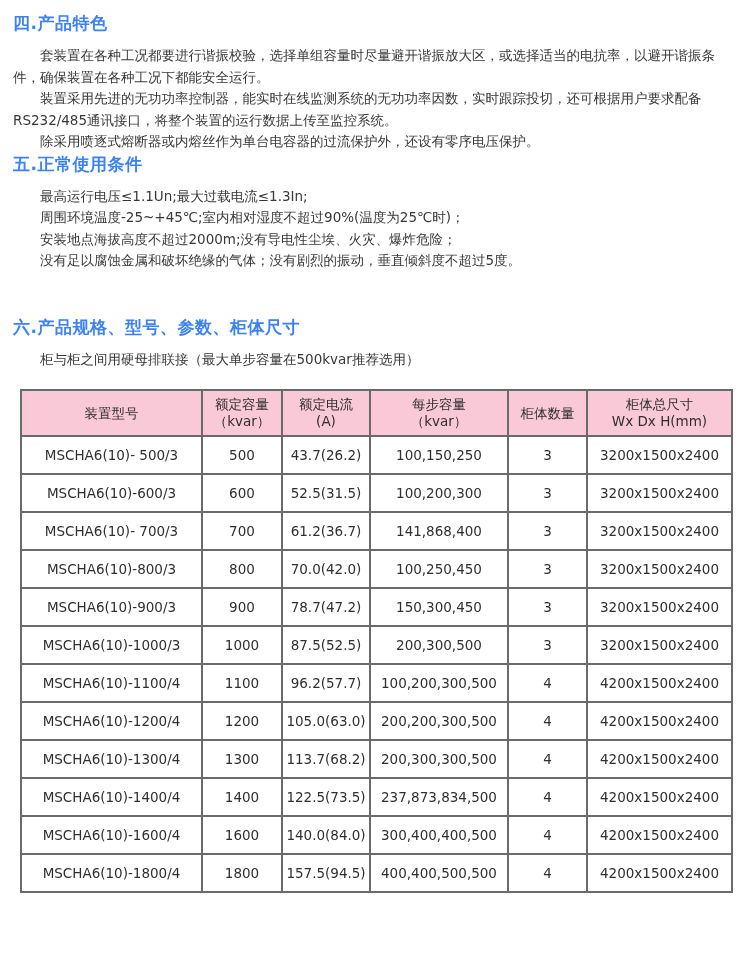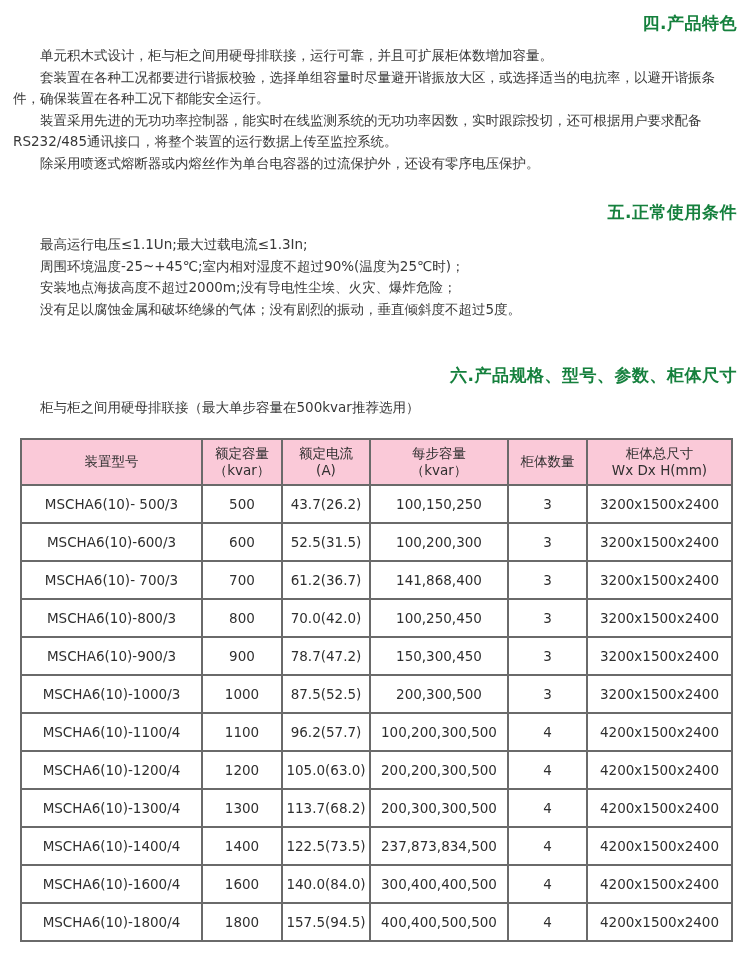--- a/index.html
+++ b/index.html
@@ -7,27 +7,26 @@
     width: 750px;
     background: #ffffff;
     font-family: "DejaVu Sans", "Liberation Sans", sans-serif;
   }
   body { height: 957px; overflow: hidden; }
   .page { width: 750px; height: 957px; background: #ffffff; }
 
   h2.sec-title {
     font-size: 17px;
     font-weight: bold;
-    color: #15803d;
+    color: #3b82f6;
     margin: 0 13px 10px 13px;
     letter-spacing: 0.5px;
-    text-align: right;
   }
   h2.first { padding-top: 12px; }
-  h2.mt-lg { margin-top: 27px; }
+  h2.mt-lg { }
   h2.mt-xl { margin-top: 44px; }
 
   p.para, p.cond, p.intro {
     font-size: 13.5px;
     line-height: 21.5px;
     color: #383838;
     margin: 0 13px;
     text-indent: 2em;
   }
 
@@ -56,21 +55,20 @@
     background: #ffffff;
     height: 38px;
   }
 </style>
 </head>
 <body>
 
 <div class="page">
 
   <h2 class="sec-title first">四.产品特色</h2>
-  <p class="para">单元积木式设计，柜与柜之间用硬母排联接，运行可靠，并且可扩展柜体数增加容量。</p>
   <p class="para">套装置在各种工况都要进行谐振校验，选择单组容量时尽量避开谐振放大区，或选择适当的电抗率，以避开谐振条件，确保装置在各种工况下都能安全运行。</p>
   <p class="para">装置采用先进的无功功率控制器，能实时在线监测系统的无功功率因数，实时跟踪投切，还可根据用户要求配备RS232/485通讯接口，将整个装置的运行数据上传至监控系统。</p>
   <p class="para">除采用喷逐式熔断器或内熔丝作为单台电容器的过流保护外，还设有零序电压保护。</p>
 
   <h2 class="sec-title mt-lg">五.正常使用条件</h2>
   <p class="cond">最高运行电压≤1.1Un;最大过载电流≤1.3In;</p>
   <p class="cond">周围环境温度-25~+45℃;室内相对湿度不超过90%(温度为25℃时)；</p>
   <p class="cond">安装地点海拔高度不超过2000m;没有导电性尘埃、火灾、爆炸危险；</p>
   <p class="cond">没有足以腐蚀金属和破坏绝缘的气体；没有剧烈的振动，垂直倾斜度不超过5度。</p>
 

